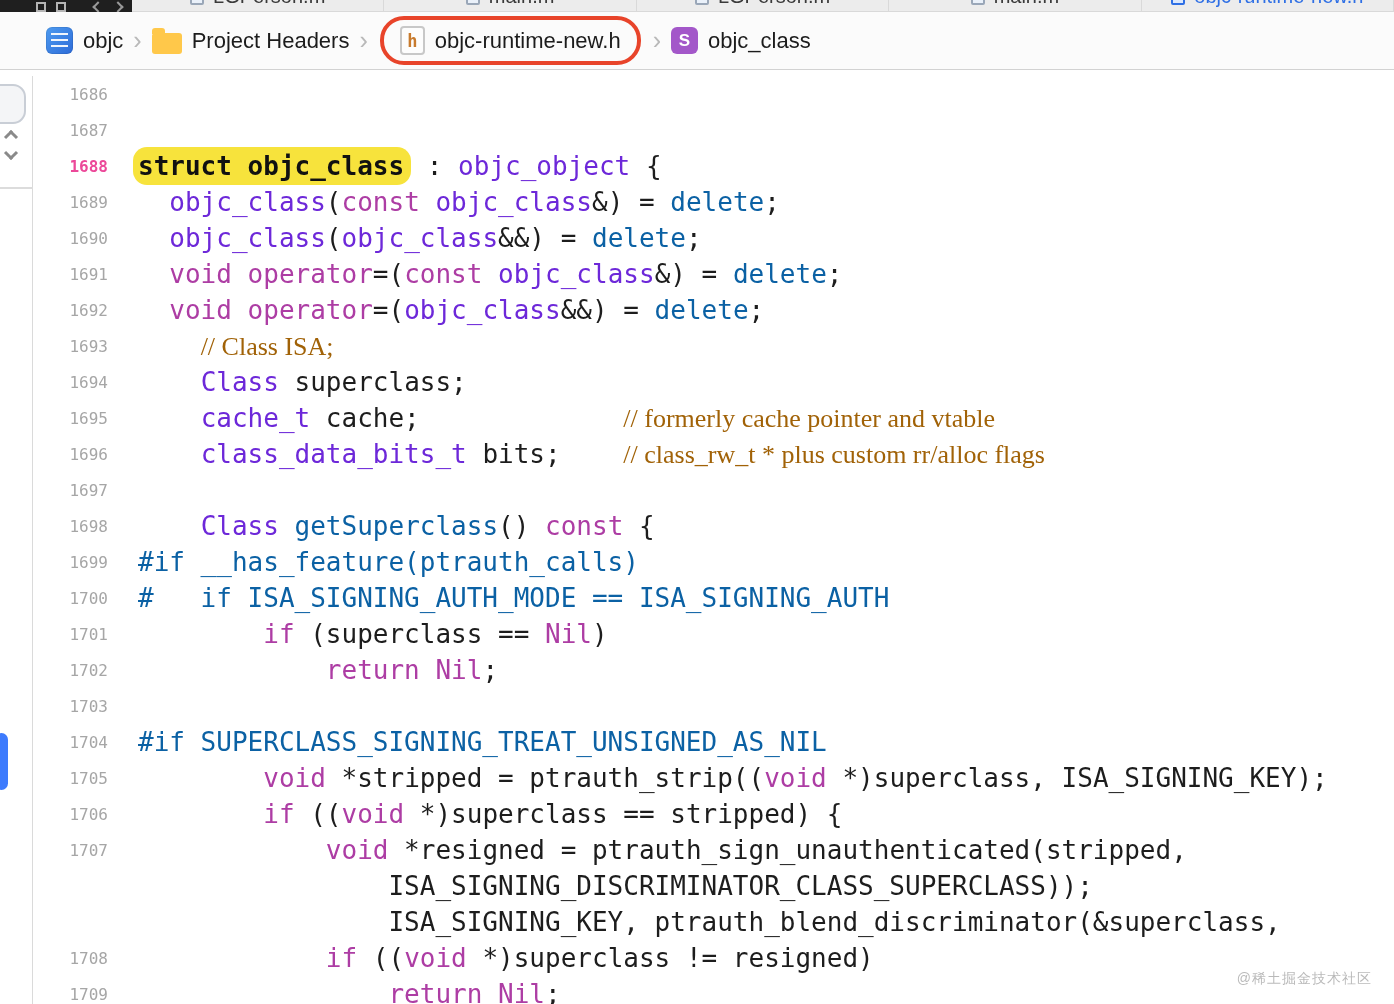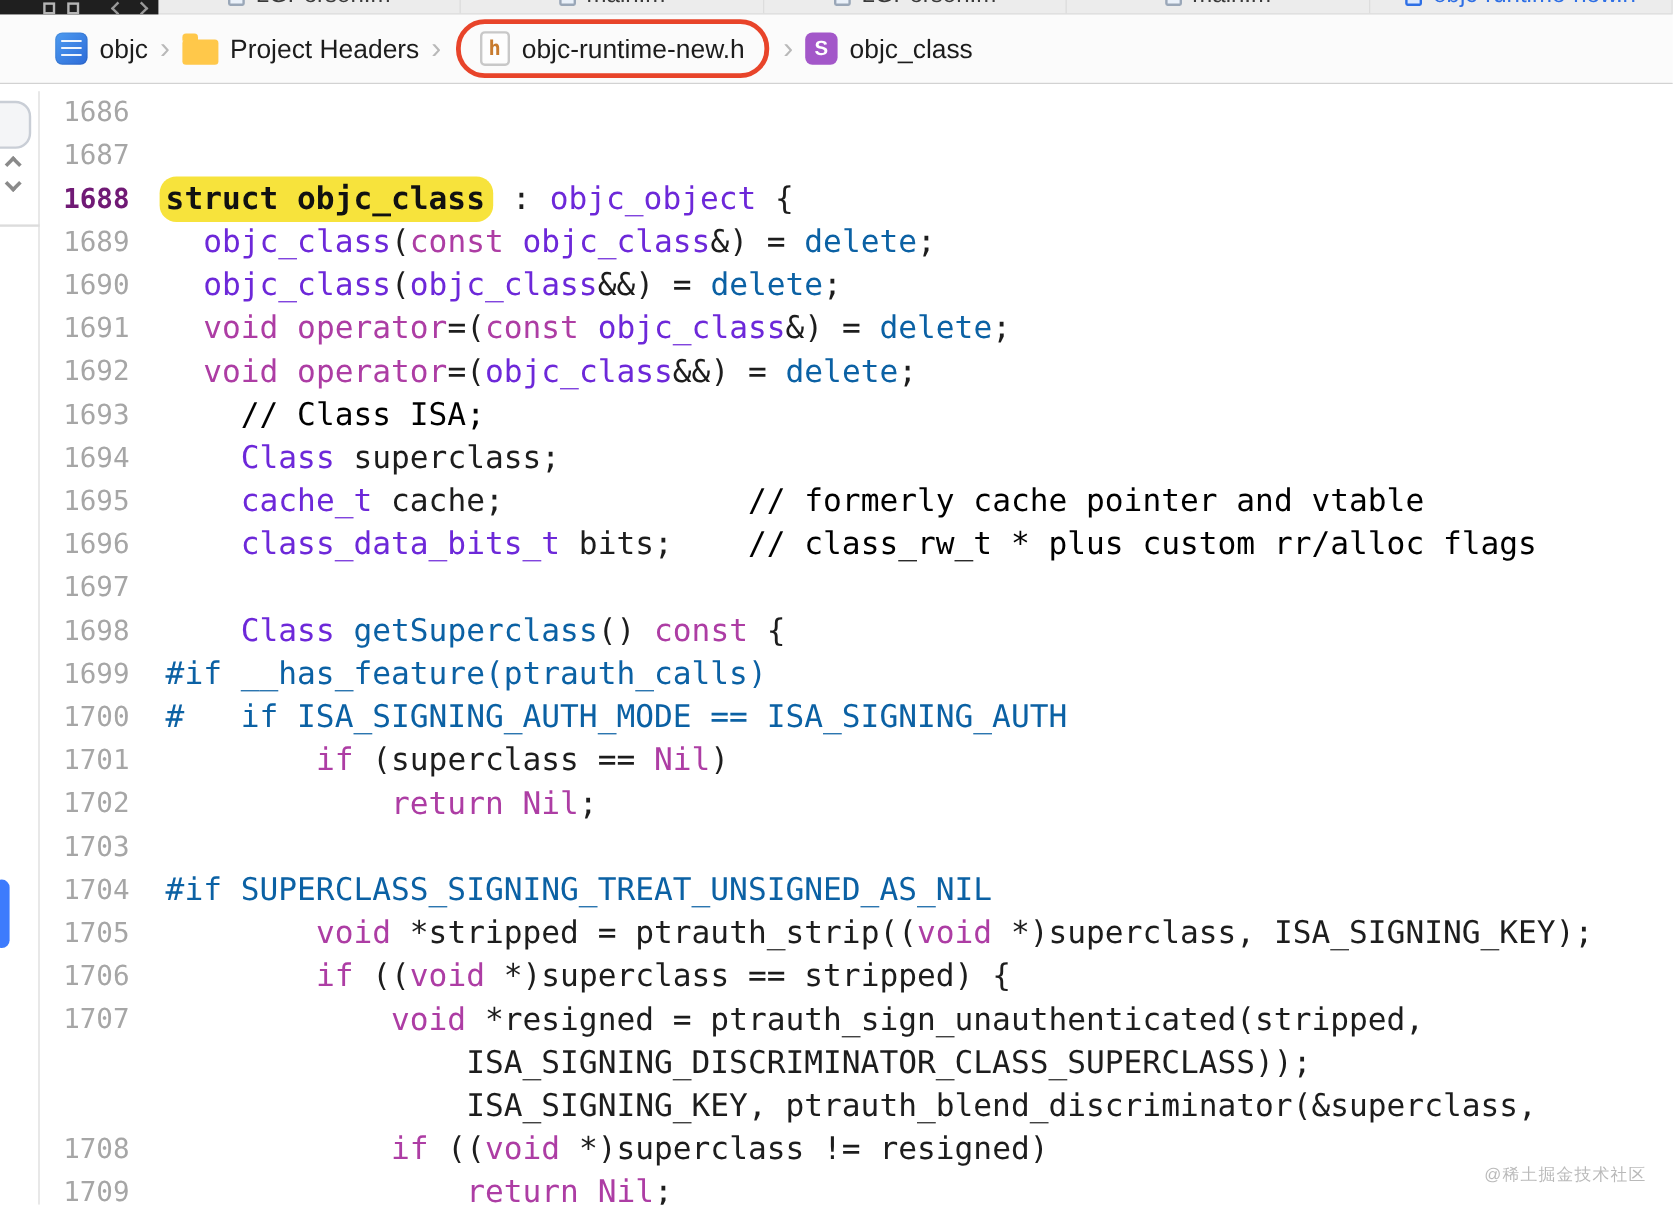--- a/index.html
+++ b/index.html
@@ -86,29 +86,29 @@
 
   
   .editor { position:absolute; left:0; top:76px; right:0; bottom:0; background:#fff; }
   .code-lines {
     font-family:"DejaVu Sans Mono","Liberation Mono",monospace;
     font-size:26px; line-height:36px;
   }
   .row { display:flex; height:36px; white-space:pre; }
   .gutter {
     flex:0 0 108px; width:108px; text-align:right;
-    color:#a6a6a6; font-size:23px; line-height:37px;
-  }
-  .gutter.active { color:#701a75; font-weight:bold; }
+    color:#a6a6a6; font-size:16px; line-height:37px;
+  }
+  .gutter.active { color:#ec4899; font-weight:bold; }
   .ct { padding-left:30px; }
   .s-p { color:#1d1d1d; }
   .s-k { color:#ad3da4; }
   .s-t { color:#6d28d9; }
   .s-b { color:#0b61a4; }
-  .s-c { color:#000000; }
+  .s-c { color:#a16207;font-family:Liberation Serif, serif; }
   .s-h {
     background:#f7e33c; color:#111; font-weight:bold;
     padding:4px 7px 4px 5px; border-radius:14px; margin-left:-5px;
   }
 
   
   .left-strip {
     position:absolute; left:0; top:76px; bottom:0; width:33px;
     background:#fff; border-right:1px solid #dadada; z-index:3;
   }

